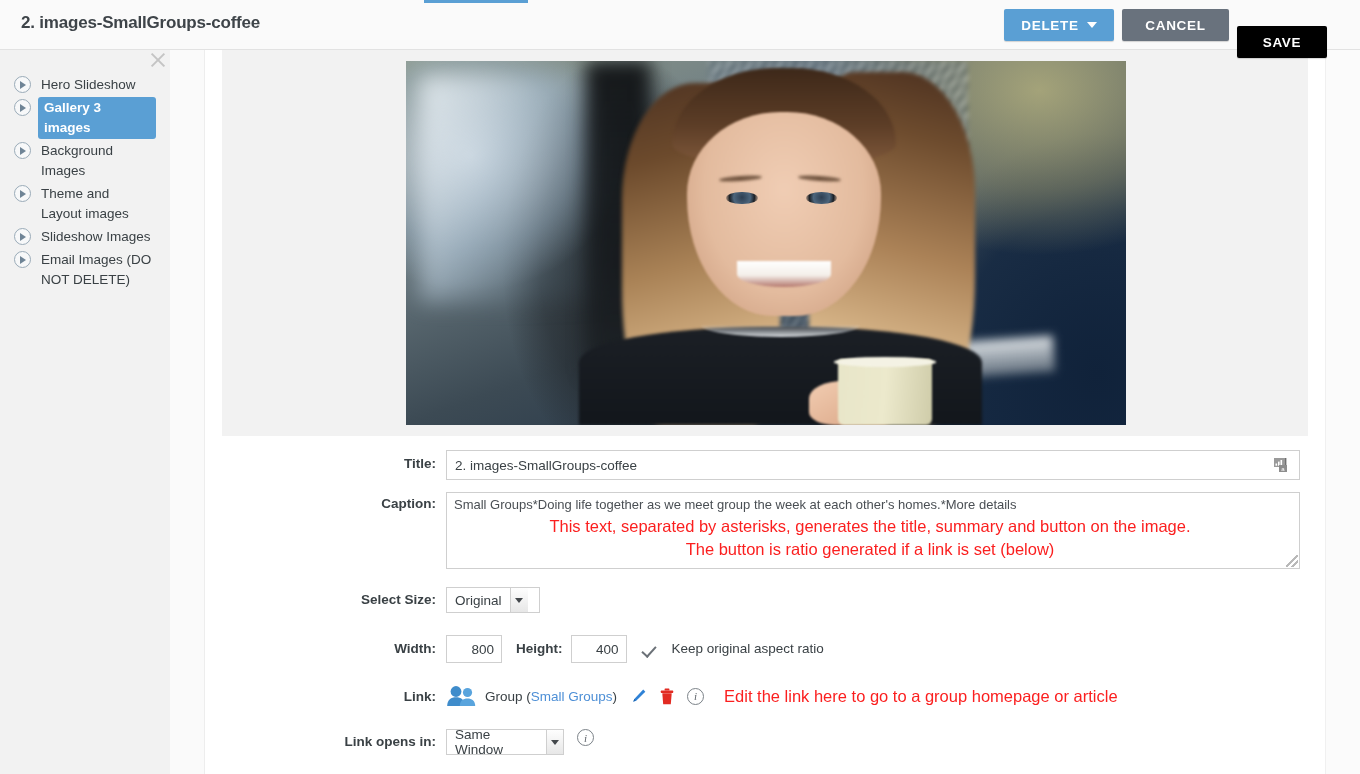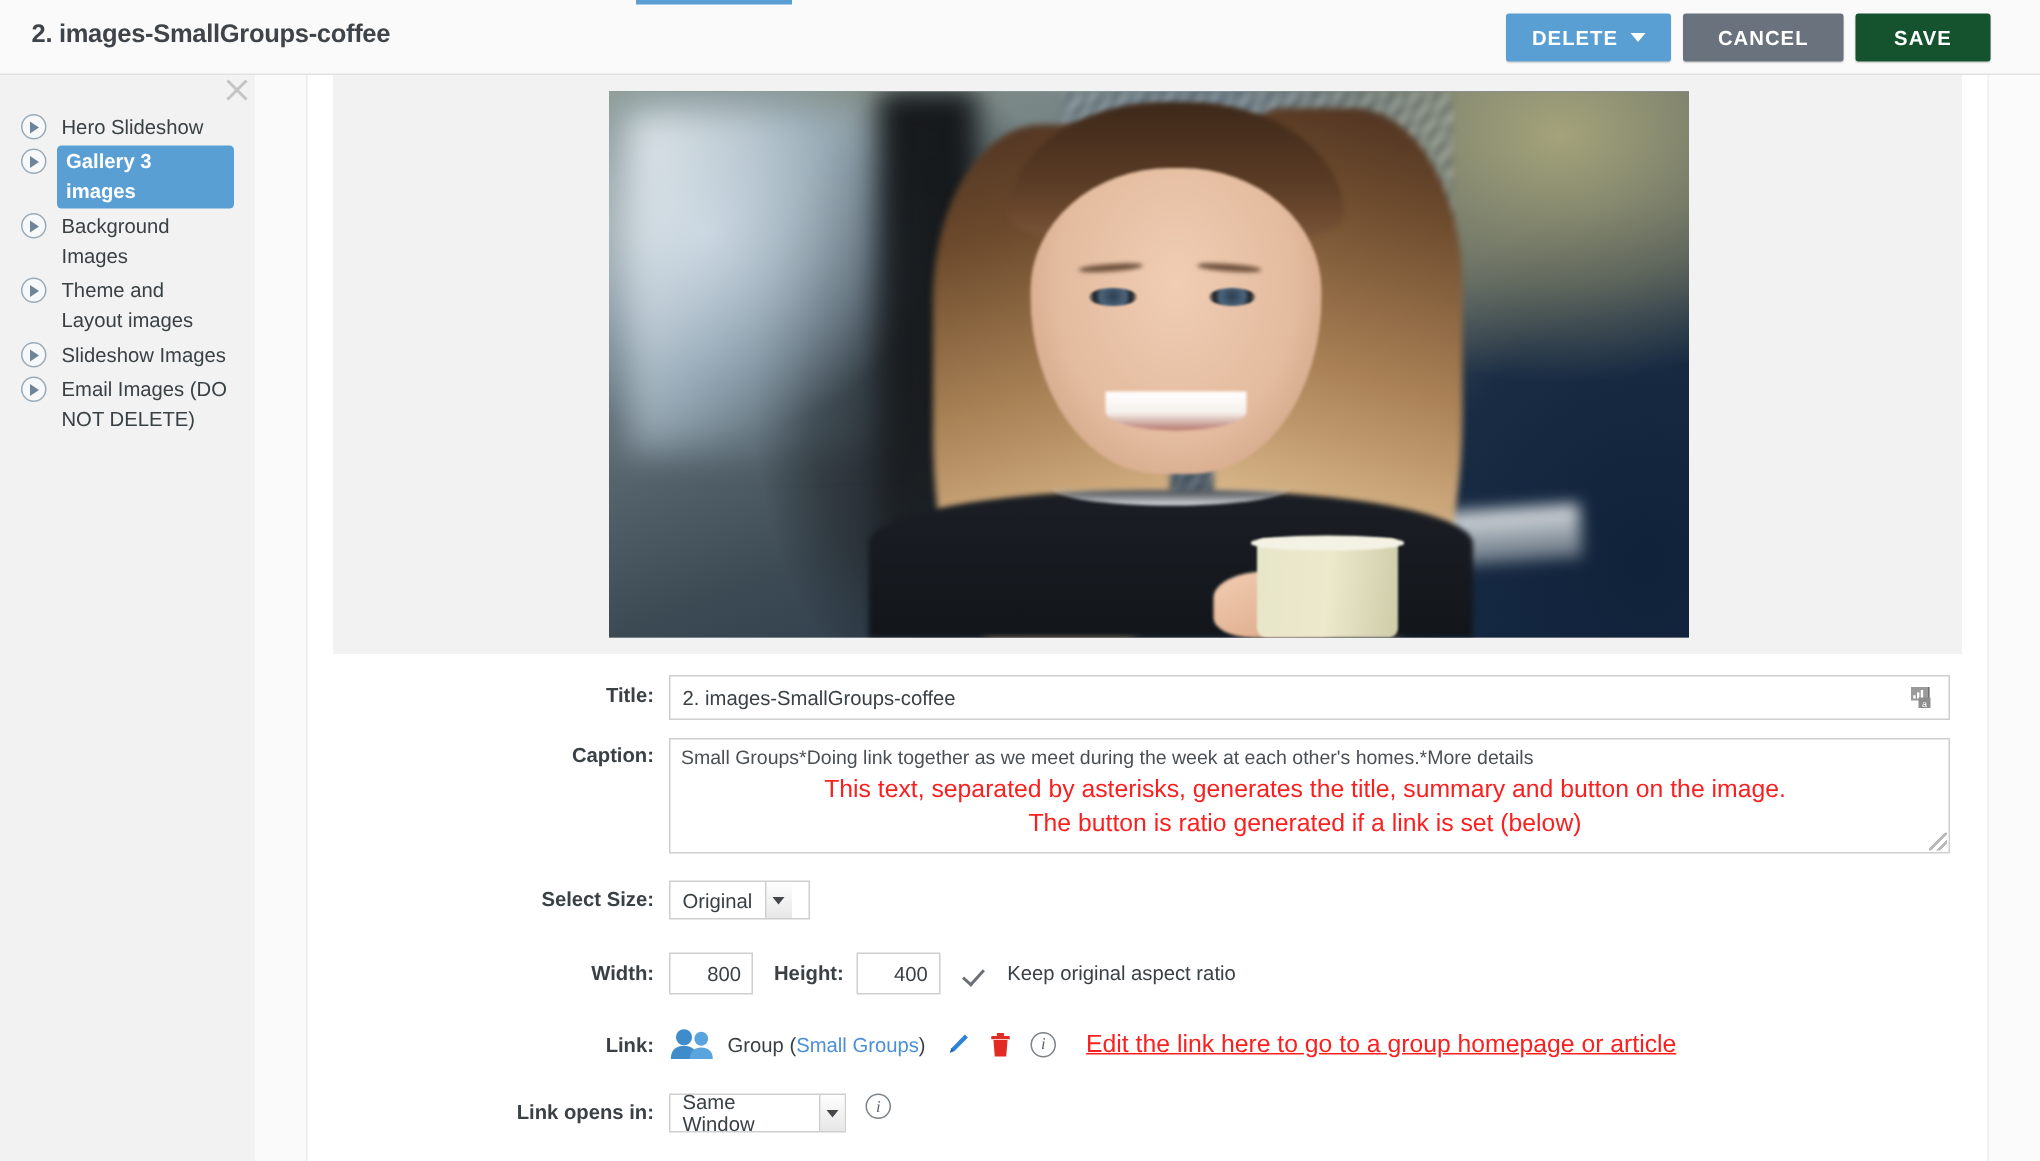--- a/index.html
+++ b/index.html
@@ -34,21 +34,21 @@
     position: absolute; top: 9px; height: 32px;
     border: none; border-radius: 2px;
     color: #ffffff; font-size: 13.5px; font-weight: bold;
     letter-spacing: 0.7px;
     cursor: pointer;
     display: flex; align-items: center; justify-content: center;
     box-shadow: 0 1px 1px rgba(0,0,0,0.16);
   }
   .btn-tasks { left: 1004px; width: 110px; background: #5a9fd4; gap: 8px; }
   .btn-cancel { left: 1122px; width: 107px; background: #69727d; }
-  .btn-save  { left: 1237px; width: 90px; background: #14532d; }
+  .btn-save  { left: 1237px; width: 90px; background: #000000; margin-top: 17px; }
   .caret-down {
     width: 0; height: 0;
     border-left: 5px solid transparent;
     border-right: 5px solid transparent;
     border-top: 6px solid #ffffff;
     display: inline-block;
   }
 
   
   .sidebar {
@@ -337,21 +337,21 @@
   }
 
   .row-link { padding-top: 22px; }
   .row-link .lbl { width: 240px; padding-right: 10px; line-height: 24px; }
   .link-body { display: flex; align-items: center; }
   .people-icon { width: 32px; height: 22px; margin-right: 7px; }
   .link-text { font-size: 13.5px; color: #3a4145; }
   .link-text a { color: #4d8fd6; text-decoration: none; cursor: pointer; }
   .icon-btn { margin-left: 13px; cursor: pointer; display: flex; align-items: center; }
   .red-hint {
-    font-size: 16.5px; color: #fb1f1f; margin-left: 20px; white-space: nowrap; text-decoration: underline;
+    font-size: 16.5px; color: #fb1f1f; margin-left: 20px; white-space: nowrap;
   }
 
   .row-opens { padding-top: 20px; }
   .row-opens .lbl { width: 240px; padding-right: 10px; line-height: 26px; }
   .sel-opens { width: 118px; }
   .info-circle {
     width: 17px; height: 17px; border-radius: 50%;
     border: 1.3px solid #7b8288; margin-left: 13px;
     display: flex; align-items: center; justify-content: center;
     font-size: 11px; font-style: italic; font-family: "Liberation Serif", serif;
@@ -467,21 +467,21 @@
               <rect x="7" y="10" width="8" height="7" fill="#8d8d8d"></rect>
               <text x="11" y="16" font-family="Liberation Sans, sans-serif" font-size="6" fill="#ffffff" text-anchor="middle">a</text>
             </svg>
           </span>
         </div>
       </div>
 
       <div class="row row-caption">
         <div class="lbl">Caption:</div>
         <div class="caption-box">
-          <div class="caption-line1">Small Groups*Doing link together as we meet during the week at each other's homes.*More details</div>
+          <div class="caption-line1">Small Groups*Doing life together as we meet group the week at each other's homes.*More details</div>
           <div class="caption-red">
             <div>This text, separated by asterisks, generates the title, summary and button on the image.</div>
             <div>The button is ratio generated if a link is set (below)</div>
           </div>
           <div class="resize-grip"></div>
         </div>
       </div>
 
       <div class="row row-size">
         <div class="lbl">Select Size:</div>

